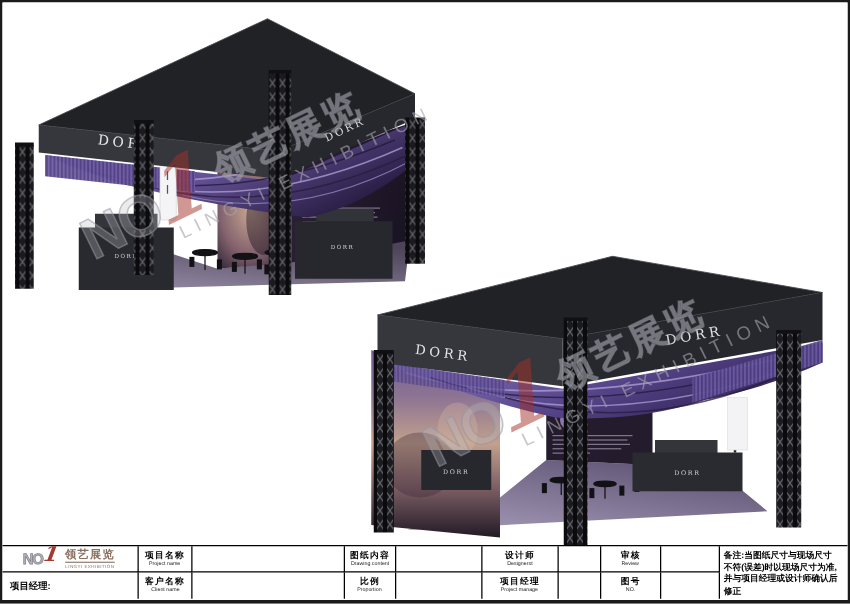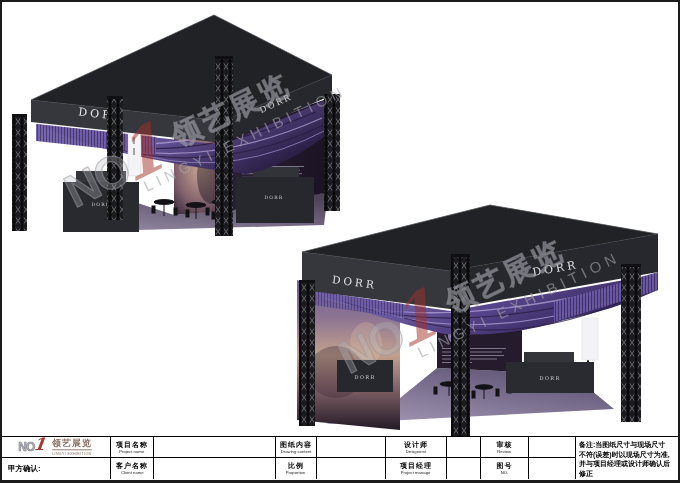--- a/index.html
+++ b/index.html
@@ -319,21 +319,21 @@
     </div>
     <div class="cell br bb"></div>
 
     <div class="cell notes">
       <div>备注:当图纸尺寸与现场尺寸</div>
       <div>不符(误差)时以现场尺寸为准,</div>
       <div>并与项目经理或设计师确认后</div>
       <div>修正</div>
     </div>
 
-    <div class="cell br party">甲方确认:</div>
+    <div class="cell br party">项目经理:</div>
 
     <div class="cell br lbl">
       <span class="cn">客户名称</span>
       <span class="en">Client name</span>
     </div>
     <div class="cell br"></div>
 
     <div class="cell br lbl">
       <span class="cn">比例</span>
       <span class="en">Proportion</span>

